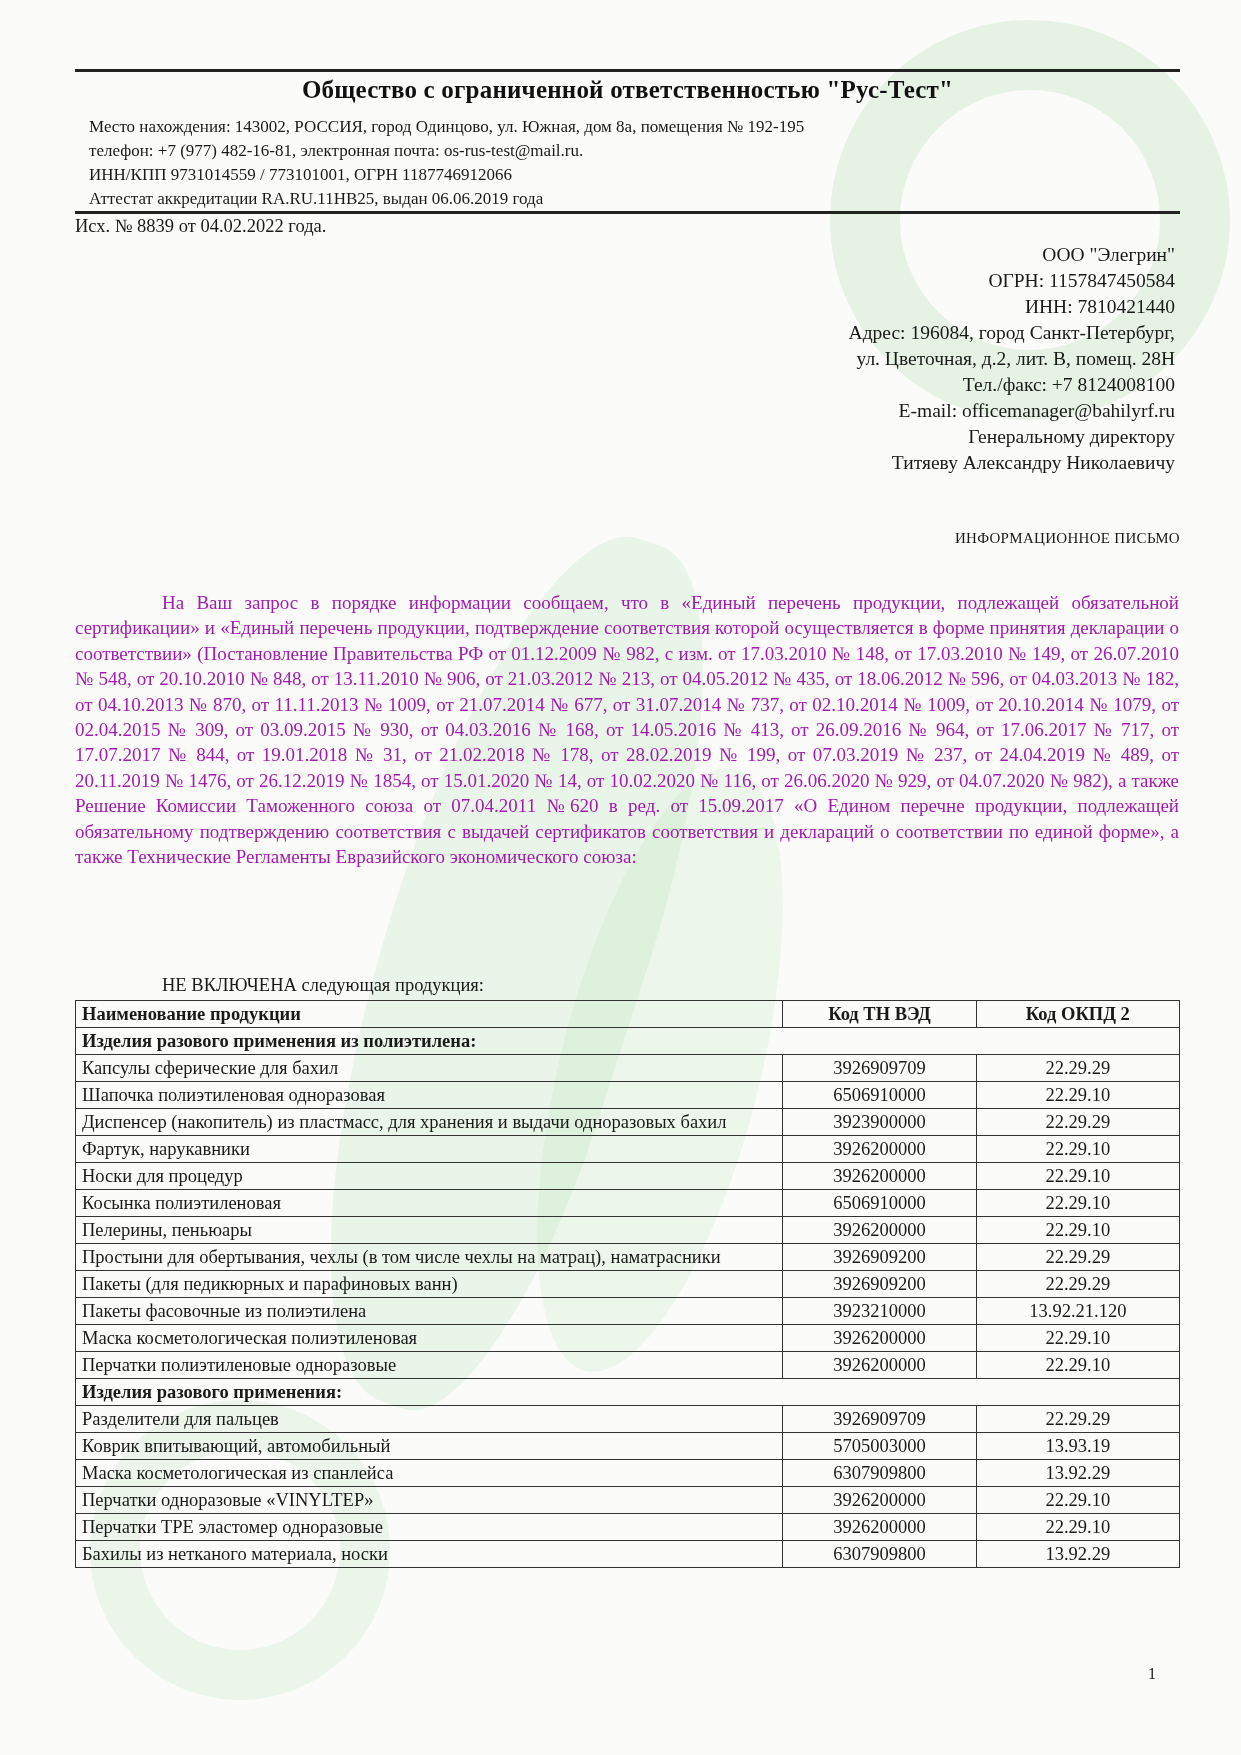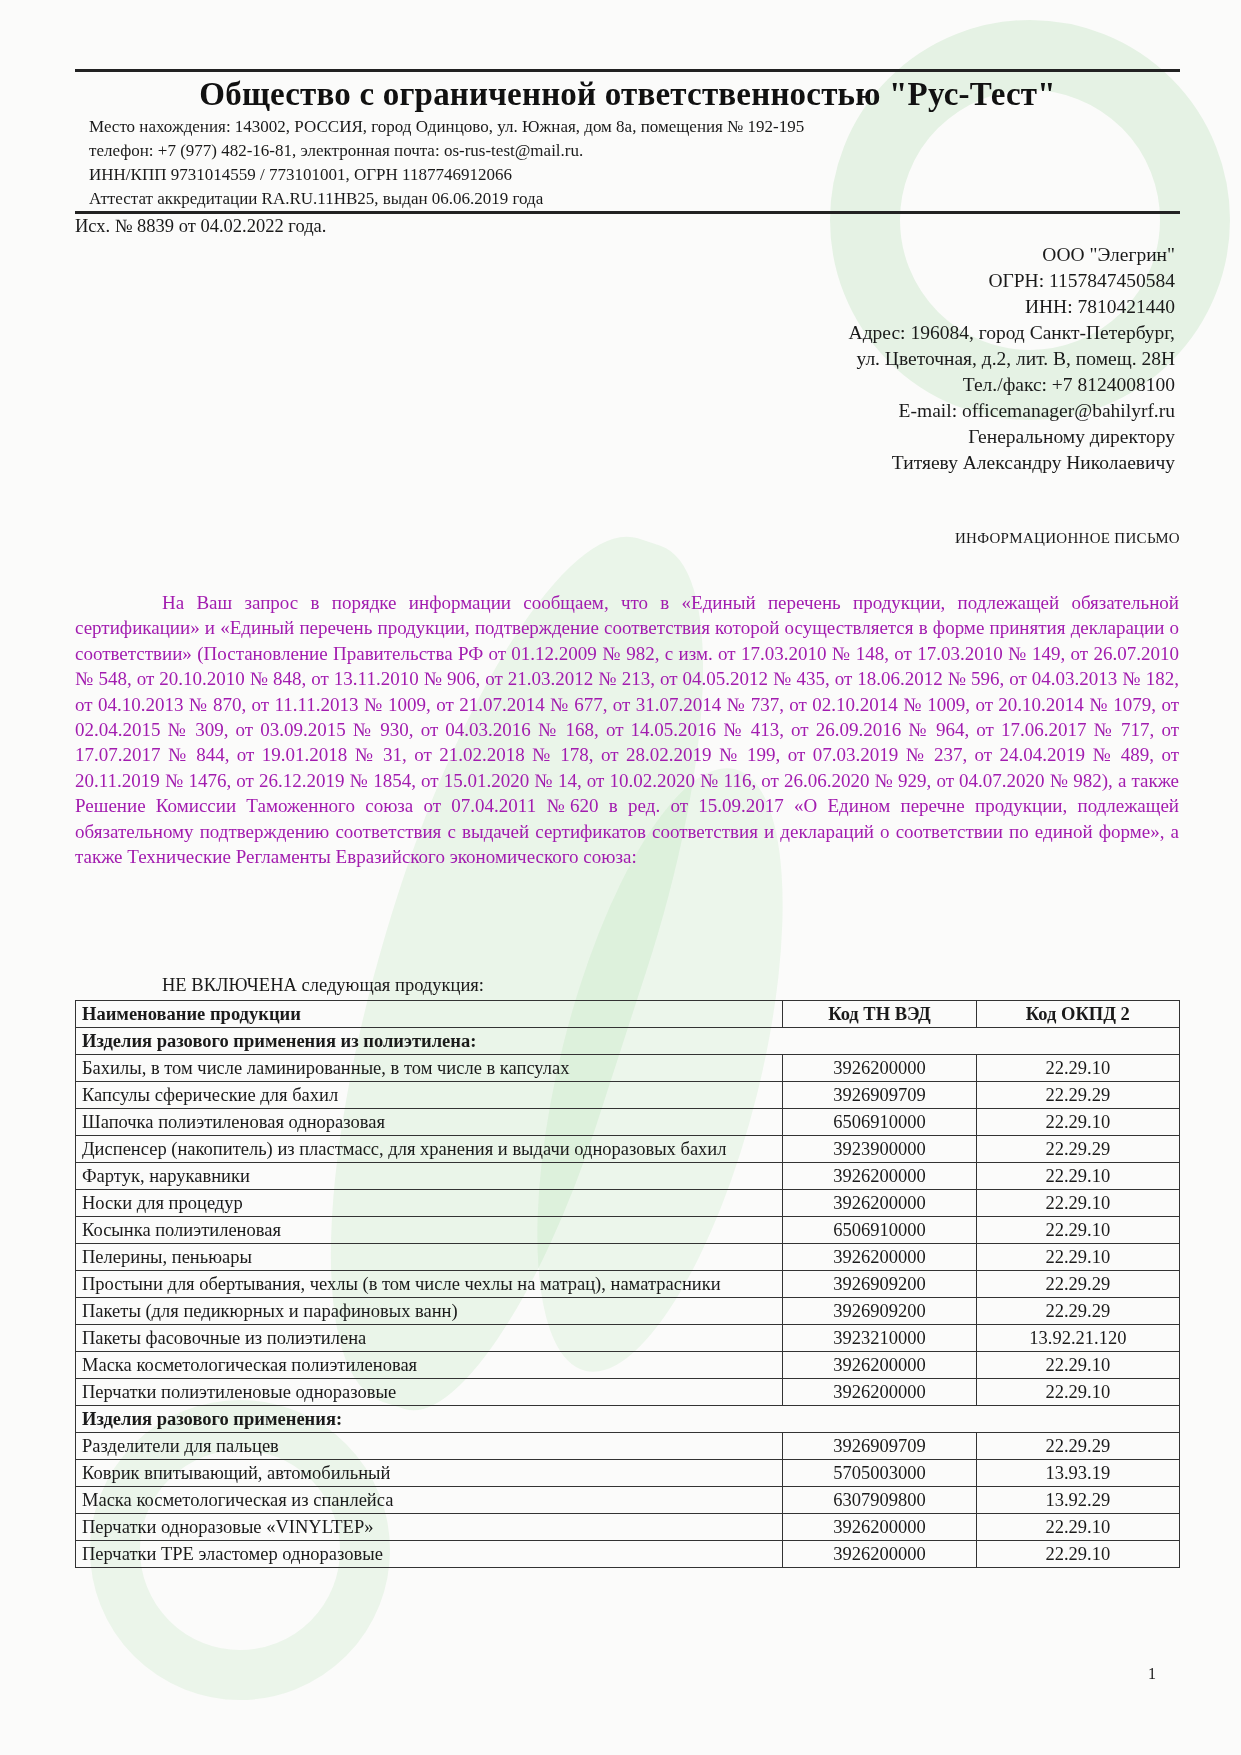--- a/index.html
+++ b/index.html
@@ -25,21 +25,21 @@
     border: 50px solid rgba(120, 205, 120, 0.12); box-sizing: border-box;
   }
   .content { position: absolute; left: 0; top: 0; width: 1241px; height: 1755px; }
 
   .hr { position: absolute; left: 75px; width: 1105px; height: 3px; background: #222; }
   .hr.top { top: 69px; }
   .hr.bottom { top: 211px; }
 
   .org-title {
     position: absolute; left: 75px; top: 76px; width: 1105px; text-align: center;
-    font-size: 33px; font-weight: bold; letter-spacing: 0.2px; color: #111;
+    font-size: 25px; font-weight: bold; letter-spacing: 0.2px; color: #111;
   }
   .org-line {
     position: absolute; left: 89px; width: 1105px; text-align: left; font-size: 17px; line-height: 22px;
   }
   .ol1 { top: 116px; } .ol2 { top: 140px; } .ol3 { top: 164px; } .ol4 { top: 188px; }
 
   .outgoing { position: absolute; left: 75px; top: 216px; font-size: 18.5px; }
 
   .addressee {
     position: absolute; right: 66px; top: 242px; text-align: right; font-size: 19.5px; line-height: 26px;
@@ -116,25 +116,20 @@
         <th class="c-name">Наименование продукции</th>
         <th class="c-tn">Код ТН ВЭД</th>
         <th class="c-okpd">Код ОКПД 2</th>
       </tr>
     </thead>
     <tbody id="products-body">
         <tr class="section">
           <td colspan="3">Изделия разового применения из полиэтилена:</td>
         </tr>
         <tr>
-          <td class="c-name">Бахилы, в том числе ламинированные, в том числе в капсулах</td>
-          <td class="c-tn">3926200000</td>
-          <td class="c-okpd">22.29.10</td>
-        </tr>
-        <tr>
           <td class="c-name">Капсулы сферические для бахил</td>
           <td class="c-tn">3926909709</td>
           <td class="c-okpd">22.29.29</td>
         </tr>
         <tr>
           <td class="c-name">Шапочка полиэтиленовая одноразовая</td>
           <td class="c-tn">6506910000</td>
           <td class="c-okpd">22.29.10</td>
         </tr>
         <tr>
@@ -208,17 +203,22 @@
         <tr>
           <td class="c-name">Перчатки одноразовые «VINYLTEP»</td>
           <td class="c-tn">3926200000</td>
           <td class="c-okpd">22.29.10</td>
         </tr>
         <tr>
           <td class="c-name">Перчатки TPE эластомер одноразовые</td>
           <td class="c-tn">3926200000</td>
           <td class="c-okpd">22.29.10</td>
         </tr>
+        <tr>
+          <td class="c-name">Бахилы из нетканого материала, носки</td>
+          <td class="c-tn">6307909800</td>
+          <td class="c-okpd">13.92.29</td>
+        </tr>
       </tbody>
   </table>
 
   <div class="page-num">1</div>
 </div>
 
 </body></html>

